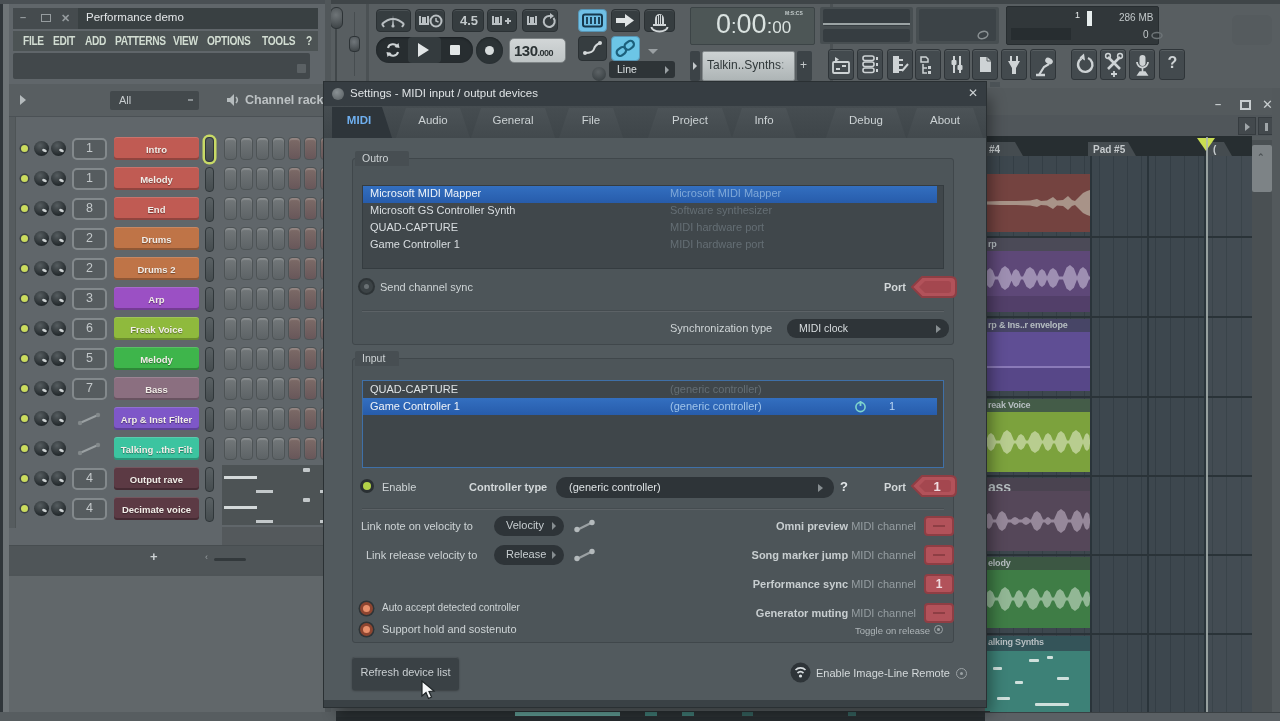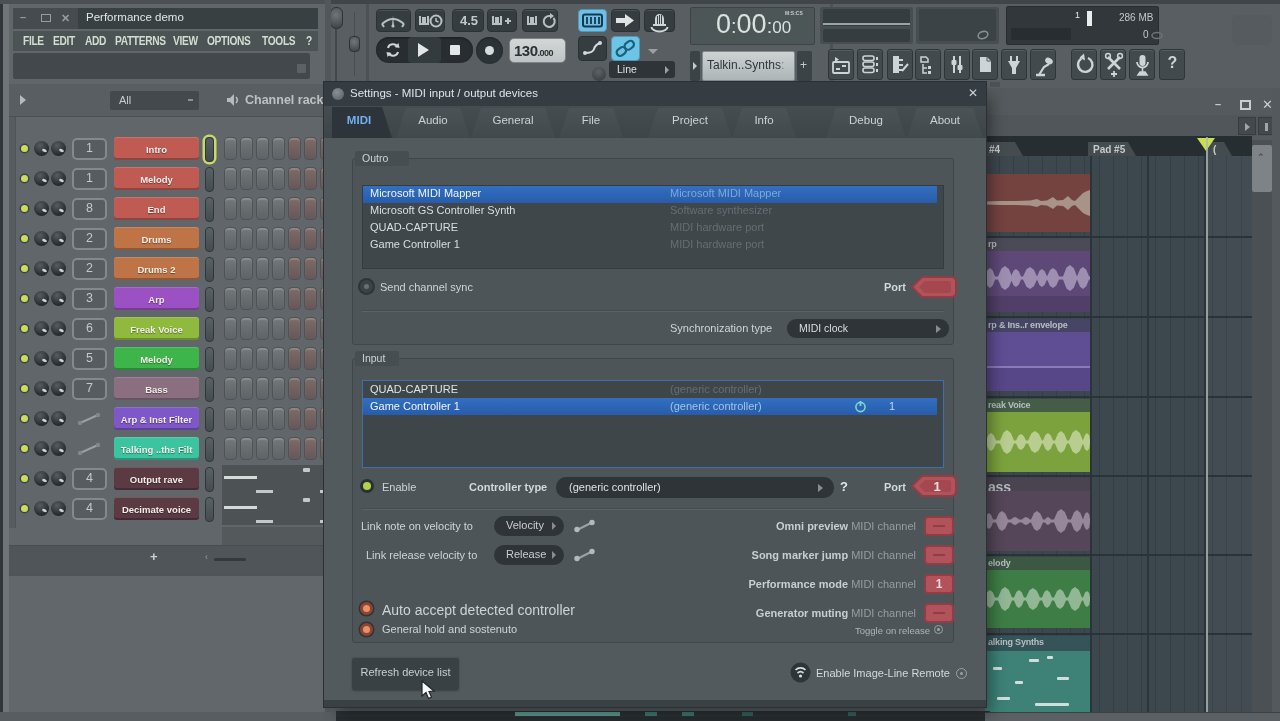--- a/index.html
+++ b/index.html
@@ -655,36 +655,36 @@
         <path d="M5 12 L20 4.5" stroke="#9aa0a3" stroke-width="2.2"></path>
         <circle cx="5" cy="11.5" r="2.7" fill="#b4babc"></circle>
         <circle cx="20" cy="4.5" r="2.7" fill="#b4babc"></circle>
       </svg>
       <div class="txt" style="right:70px;top:438px;font-size:11px;color:#c8ced0"><b>Omni preview</b> <span style="color:#959da1">MIDI channel</span></div>
       <div class="ab" style="left:600px;top:434px;width:30px;height:20px;background:#b2525a;border:2px solid #8e3e44;border-radius:4px"></div>
       <div class="ab" style="left:609px;top:443px;width:12px;height:2px;background:#8e3e44"></div>
       <div class="txt" style="right:70px;top:467px;font-size:11px;color:#c8ced0"><b>Song marker jump</b> <span style="color:#959da1">MIDI channel</span></div>
       <div class="ab" style="left:600px;top:463px;width:30px;height:20px;background:#b2525a;border:2px solid #8e3e44;border-radius:4px"></div>
       <div class="ab" style="left:609px;top:472px;width:12px;height:2px;background:#8e3e44"></div>
-      <div class="txt" style="right:70px;top:496px;font-size:11px;color:#c8ced0"><b>Performance mode</b> <span style="color:#959da1">MIDI channel</span></div>
+      <div class="txt" style="right:70px;top:496px;font-size:11px;color:#c8ced0"><b>Performance sync</b> <span style="color:#959da1">MIDI channel</span></div>
       <div class="ab" style="left:600px;top:492px;width:30px;height:20px;background:#b2525a;border:2px solid #8e3e44;border-radius:4px"></div>
       <div class="txt" style="left:600px;top:495px;width:30px;text-align:center;font-size:12px;font-weight:bold;color:#f0dce0">1</div>
       <div class="txt" style="right:70px;top:525px;font-size:11px;color:#c8ced0"><b>Generator muting</b> <span style="color:#959da1">MIDI channel</span></div>
       <div class="ab" style="left:600px;top:521px;width:30px;height:20px;background:#b2525a;border:2px solid #8e3e44;border-radius:4px"></div>
       <div class="ab" style="left:609px;top:530px;width:12px;height:2px;background:#8e3e44"></div>
       <div class="txt" style="right:56px;top:543px;font-size:9.5px;color:#aeb5b8">Toggle on release</div>
       <div class="ab" style="left:610px;top:543px;width:9px;height:9px;border:1.5px solid #9aa1a4;border-radius:50%">
         <div class="ab" style="left:2px;top:2px;width:2.5px;height:2.5px;background:#9aa1a4;border-radius:50%"></div>
       </div>
       <div class="ab" style="left:36px;top:520px;width:13px;height:13px;border-radius:50%;background:#8e4530;box-shadow:0 0 0 1.5px #2e3437"></div>
       <div class="ab" style="left:39px;top:523px;width:7px;height:7px;border-radius:50%;background:#e8906c"></div>
-      <div class="txt" style="left:58px;top:520px;font-size:14px;color:#ced4d6">Auto accept detected controller</div>
+      <div class="txt" style="left:58px;top:520px;font-size:10px;color:#ced4d6">Auto accept detected controller</div>
       <div class="ab" style="left:36px;top:541px;width:13px;height:13px;border-radius:50%;background:#8e4530;box-shadow:0 0 0 1.5px #2e3437"></div>
       <div class="ab" style="left:39px;top:544px;width:7px;height:7px;border-radius:50%;background:#e8906c"></div>
-      <div class="txt" style="left:58px;top:541px;font-size:11px;color:#ced4d6">General hold and sostenuto</div>
+      <div class="txt" style="left:58px;top:541px;font-size:11px;color:#ced4d6">Support hold and sostenuto</div>
       <div class="ab" style="left:28px;top:575px;width:107px;height:33px;background:#3a4145;border-radius:3px;box-shadow:inset 0 1px 0 #4c5357,0 1px 2px rgba(0,0,0,.3)"></div>
       <div class="txt" style="left:28px;top:584px;width:107px;text-align:center;font-size:11px;color:#c9ced1">Refresh device list</div>
       <svg class="ab" style="left:95px;top:598px" width="17" height="22" viewBox="0 0 17 22">
         <path d="M3 1 L3 16 L7 12.5 L9.5 18.5 L12.5 17 L10 11.5 L15 11 Z" fill="#f5f7f8" stroke="#1e2426" stroke-width="1.2"></path>
       </svg>
       <svg class="ab" style="left:466px;top:580px" width="21" height="21" viewBox="0 0 21 21">
         <circle cx="10.5" cy="10.5" r="10" fill="#2e3438"></circle>
         <path d="M5.5 8 a7 7 0 0 1 10 0" fill="none" stroke="#d8dde0" stroke-width="1.7"></path>
         <path d="M7.5 11 a4.5 4.5 0 0 1 6 0" fill="none" stroke="#d8dde0" stroke-width="1.7"></path>
         <circle cx="10.5" cy="14" r="1.6" fill="#d8dde0"></circle>

